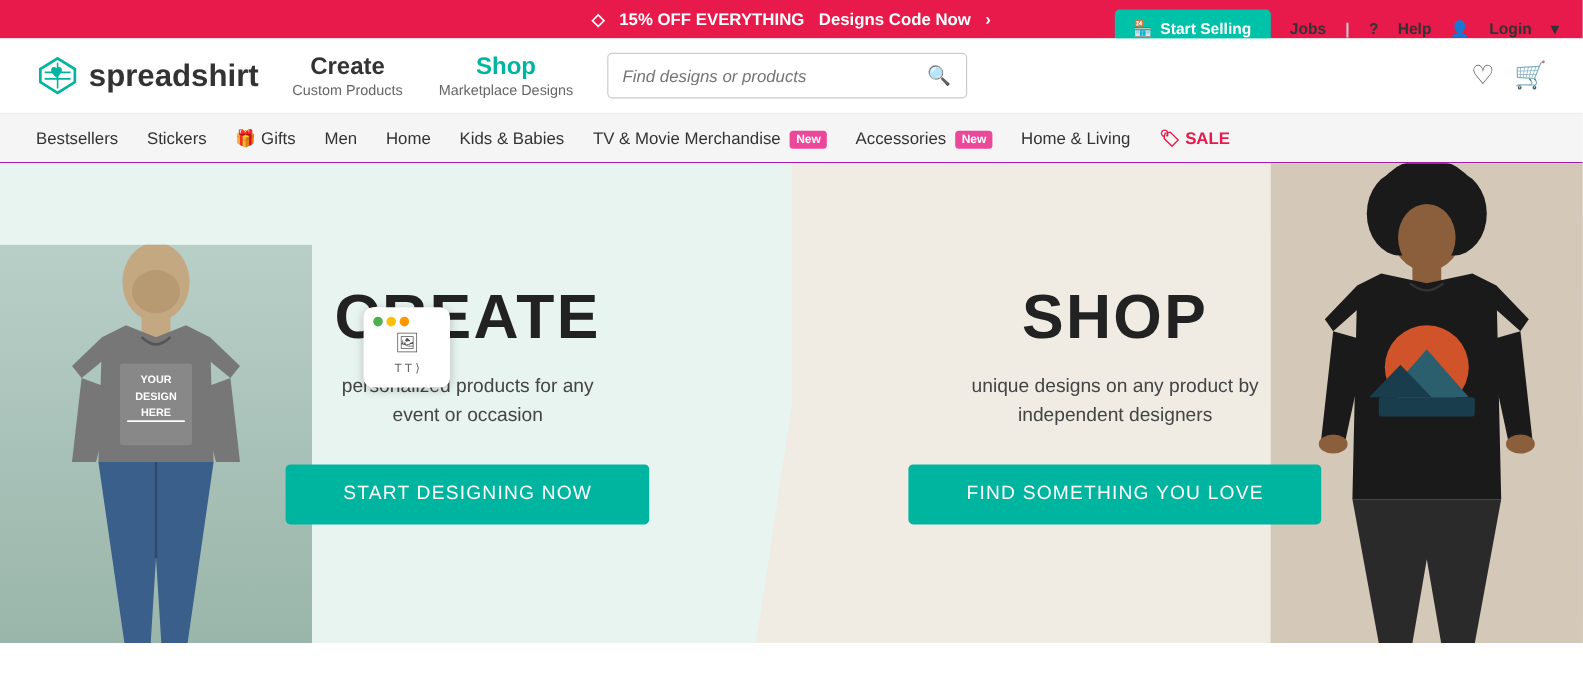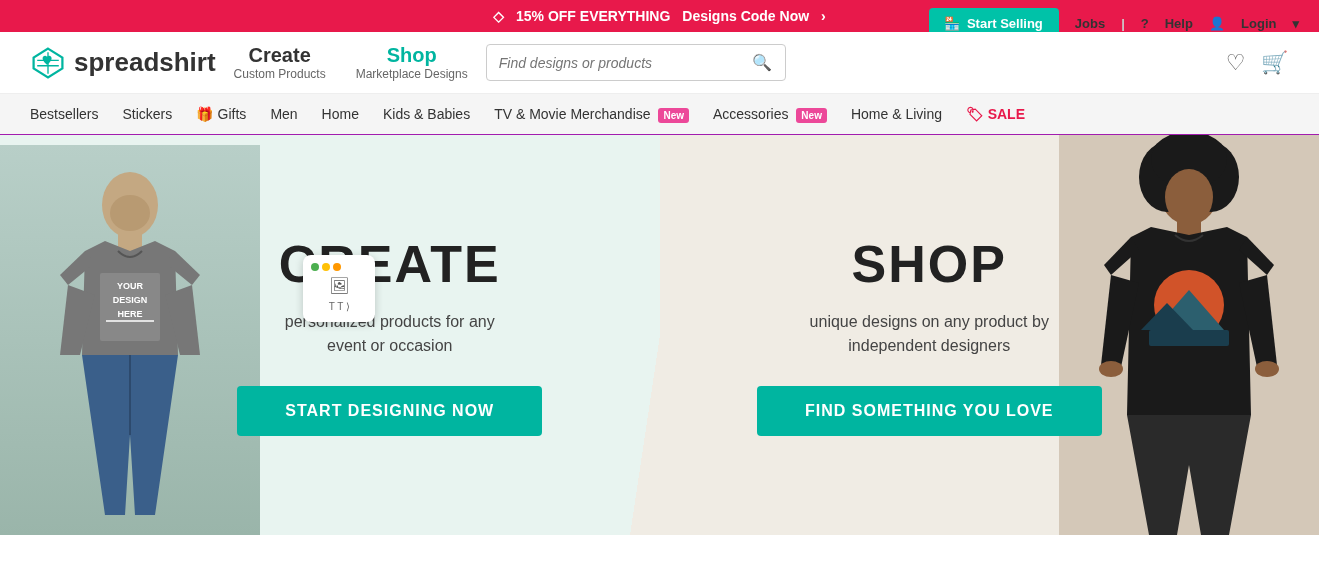--- a/index.html
+++ b/index.html
@@ -48,21 +48,21 @@
     .top-right-nav .sep { color: #ccc; }
 
     
     .header {
       position: relative;
       display: flex;
       align-items: center;
       padding: 12px 30px;
       background: white;
       border-bottom: 1px solid #eee;
-      gap: 18px;
+      gap: 28px;
     }
     .logo {
       display: flex;
       align-items: center;
       gap: 8px;
       text-decoration: none;
     }
     .logo-icon {
       width: 36px;
       height: 36px;
@@ -193,21 +193,21 @@
       height: 100%;
       background: linear-gradient(to bottom right, #e8f4f0 50%, #f0ece4 50%);
       z-index: 2;
     }
 
     .hero-model-left {
       position: absolute;
       left: 0;
       bottom: 0;
       width: 260px;
-      height: 390px;
+      height: 332px;
       background: #c8ddd5;
       display: flex;
       align-items: flex-end;
       justify-content: center;
       border-radius: 0;
       overflow: hidden;
     }
 
     .model-left-placeholder {
       width: 100%;
@@ -264,21 +264,21 @@
       color: #444;
       line-height: 1.5;
       margin-bottom: 28px;
     }
     .hero-btn {
       background: #00b5a0;
       color: white;
       border: none;
       padding: 16px 48px;
       font-size: 16px;
-      font-weight: bold;
+      font-weight: normal;
       border-radius: 4px;
       cursor: pointer;
       text-transform: uppercase;
       letter-spacing: 1px;
     }
 
     .hero-model-right {
       position: absolute;
       right: 0;
       bottom: 0;

